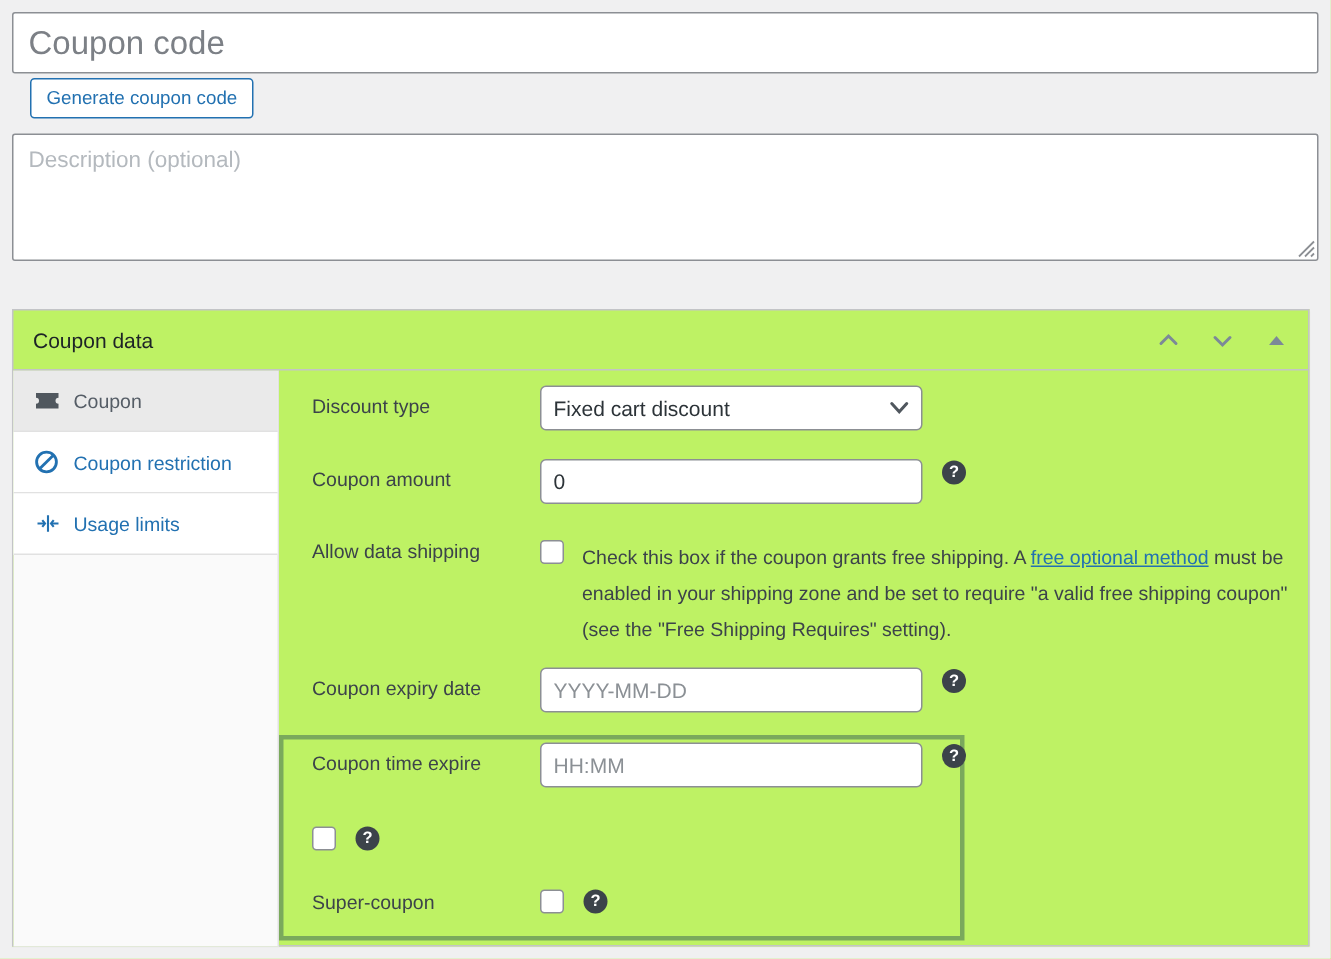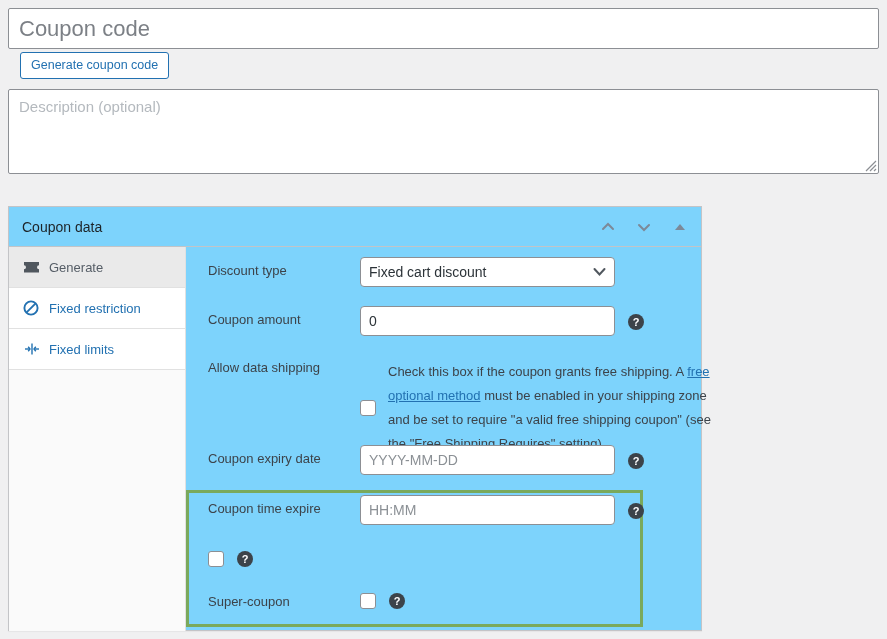--- a/index.html
+++ b/index.html
@@ -52,22 +52,22 @@
   }
   .desc-area::placeholder { color: #b4b9be; opacity: 1; }
   .resize-grip {
     position: absolute; right: 2px; bottom: 2px;
     width: 16px; height: 16px; pointer-events: none;
   }
 
   
   .panel {
     position: absolute; left: 8px; top: 206px;
-    width: 694px; height: 425px;
-    background: #7dd3fc;
+    width: 865px; height: 425px;
+    background: #bef264;
     border: 1px solid #c3c4c7;
     box-shadow: 0 1px 1px rgba(0,0,0,.04);
   }
   .panel-head {
     position: relative;
     height: 40px;
     border-bottom: 1px solid #c3c4c7;
     display: flex; align-items: center;
   }
   .panel-title {
@@ -104,21 +104,21 @@
   .tab .tlabel { padding-left: 4px; }
 
   
   .fields { flex: 1; position: relative; padding: 18px 0 0 0; }
   .field-row { display: flex; align-items: flex-start; padding: 0 0 0 11px; }
   .f-label {
     width: 152px; flex: none;
     font-size: 13px; color: #3c434a;
     padding-top: 6px;
   }
-  .f-ctrl { display: flex; align-items: center; }
+  .f-ctrl { display: flex; align-items: flex-start; }
   .txt-input, .sel-input {
     width: 255px; height: 30px;
     border: 1px solid #8c8f94; border-radius: 4px;
     background: #fff;
     font-family: "Liberation Sans", sans-serif;
     font-size: 14px;
     color: #2c3338;
     padding: 0 8px; outline: none;
   }
   .txt-input::placeholder { color: #8b9095; opacity: 1; }
@@ -212,44 +212,44 @@
     <div class="panel-body">
 
       <div class="tabs">
 
         <div class="tab active">
           <span class="ticon">
             <svg width="17" height="13" viewBox="0 0 17 13">
               <path d="M1 1 h15 v3.2 a2 2 0 0 0 0 4 v3.2 h-15 v-3.2 a2 2 0 0 0 0-4 z" fill="#50575e"></path>
             </svg>
           </span>
-          <span class="tlabel">Generate</span>
+          <span class="tlabel">Coupon</span>
         </div>
 
         <div class="tab">
           <span class="ticon">
             <svg width="16" height="16" viewBox="0 0 16 16">
               <circle cx="8" cy="8" r="6.6" stroke="#2271b1" stroke-width="1.9" fill="none"></circle>
               <line x1="3.6" y1="12.4" x2="12.4" y2="3.6" stroke="#2271b1" stroke-width="1.9"></line>
             </svg>
           </span>
-          <span class="tlabel">Fixed restriction</span>
+          <span class="tlabel">Coupon restriction</span>
         </div>
 
         <div class="tab">
           <span class="ticon">
             <svg width="18" height="14" viewBox="0 0 18 14">
               <line x1="9" y1="1.5" x2="9" y2="12.5" stroke="#2271b1" stroke-width="1.4"></line>
               <line x1="2" y1="7" x2="6.5" y2="7" stroke="#2271b1" stroke-width="1.4"></line>
               <path d="M5.2 4.8 L7 7 L5.2 9.2" stroke="#2271b1" stroke-width="1.4" fill="none"></path>
               <line x1="16" y1="7" x2="11.5" y2="7" stroke="#2271b1" stroke-width="1.4"></line>
               <path d="M12.8 4.8 L11 7 L12.8 9.2" stroke="#2271b1" stroke-width="1.4" fill="none"></path>
             </svg>
           </span>
-          <span class="tlabel">Fixed limits</span>
+          <span class="tlabel">Usage limits</span>
         </div>
 
       </div>
 
       <div class="fields">
 
         <div class="field-row row-discount">
           <div class="f-label">Discount type</div>
           <div class="f-ctrl">
             <div class="sel-wrap">

